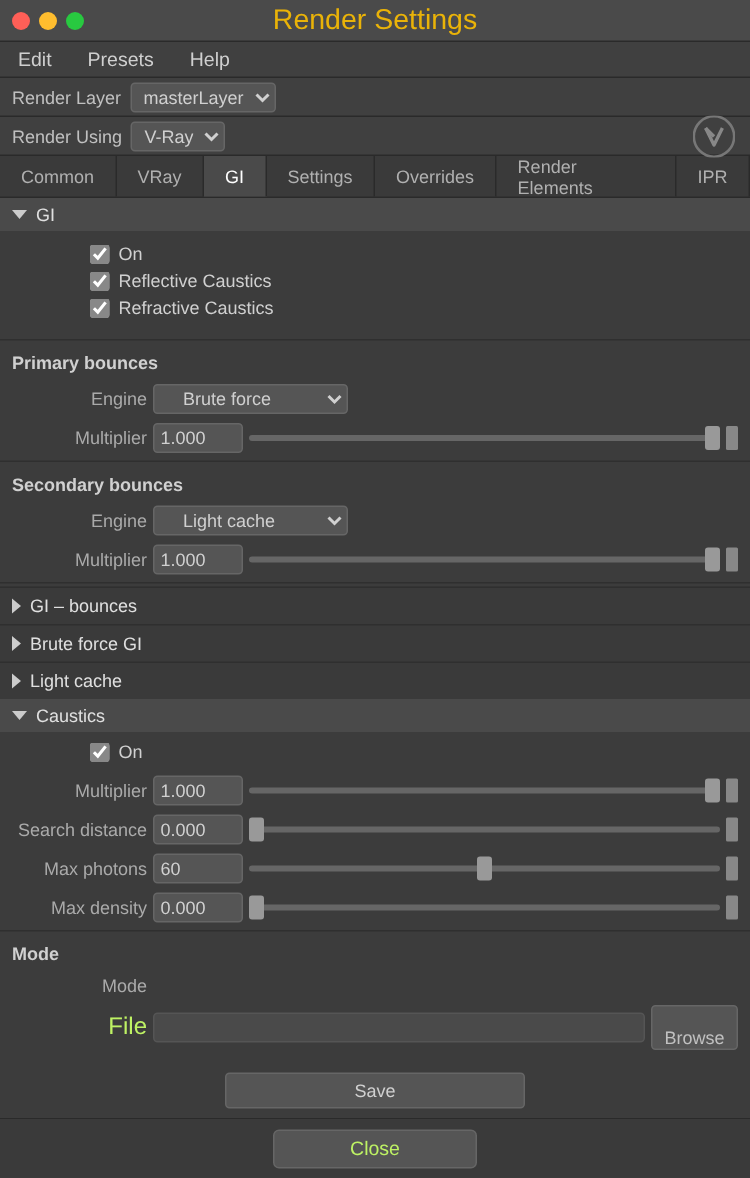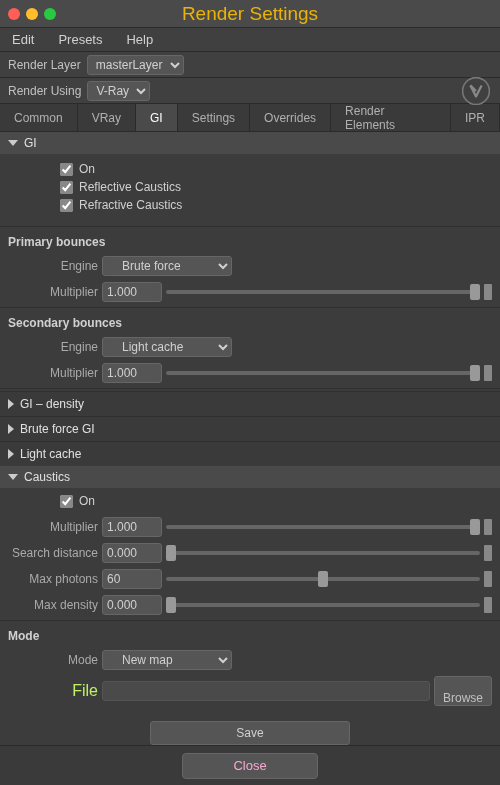--- a/index.html
+++ b/index.html
@@ -279,21 +279,21 @@
       height: 40px;
       background: #3a3a3a;
       border-top: 1px solid #2a2a2a;
       display: flex;
       align-items: center;
       justify-content: center;
     }
     .close-btn {
       background: #555;
       border: 1px solid #666;
-      color: #f9a8d4;
+      color: #bef264;
       font-size: 13px;
       height: 26px;
       padding: 0 50px;
       border-radius: 4px;
       cursor: pointer;
     }
     .divider {
       height: 1px;
       background: #2f2f2f;
       margin: 2px 0;
@@ -408,21 +408,21 @@
     <div class="slider-container">
       <input type="range" class="slider" min="0" max="100" value="100" style="">
     </div>
     <div class="slider-end"></div>
   </div>
 
   <div class="divider"></div>
 
   <div class="collapsed-section">
     <span class="triangle tri-right"></span>
-    <span class="section-title">GI – density</span>
+    <span class="section-title">GI – bounces</span>
   </div>
 
   <div class="collapsed-section">
     <span class="triangle tri-right"></span>
     <span class="section-title">Brute force GI</span>
   </div>
 
   <div class="collapsed-section">
     <span class="triangle tri-right"></span>
     <span class="section-title">Light cache</span>
@@ -477,25 +477,20 @@
       </div>
       <div class="slider-end"></div>
     </div>
   </div>
 
   <div class="divider"></div>
 
   <div class="sub-section-header">Mode</div>
   <div class="field-row">
     <span class="field-label">Mode</span>
-    <select class="field-select">
-      <option>New map</option>
-      <option>From file</option>
-      <option>Add to current map</option>
-    </select>
   </div>
   <div class="file-row">
     <span class="file-label">File</span>
     <input type="text" class="file-input" value="" style="">
     <button class="browse-btn">Browse</button>
   </div>
 
   <div style="text-align:center; padding: 6px 0;">
     <button class="save-btn">Save</button>
   </div>

